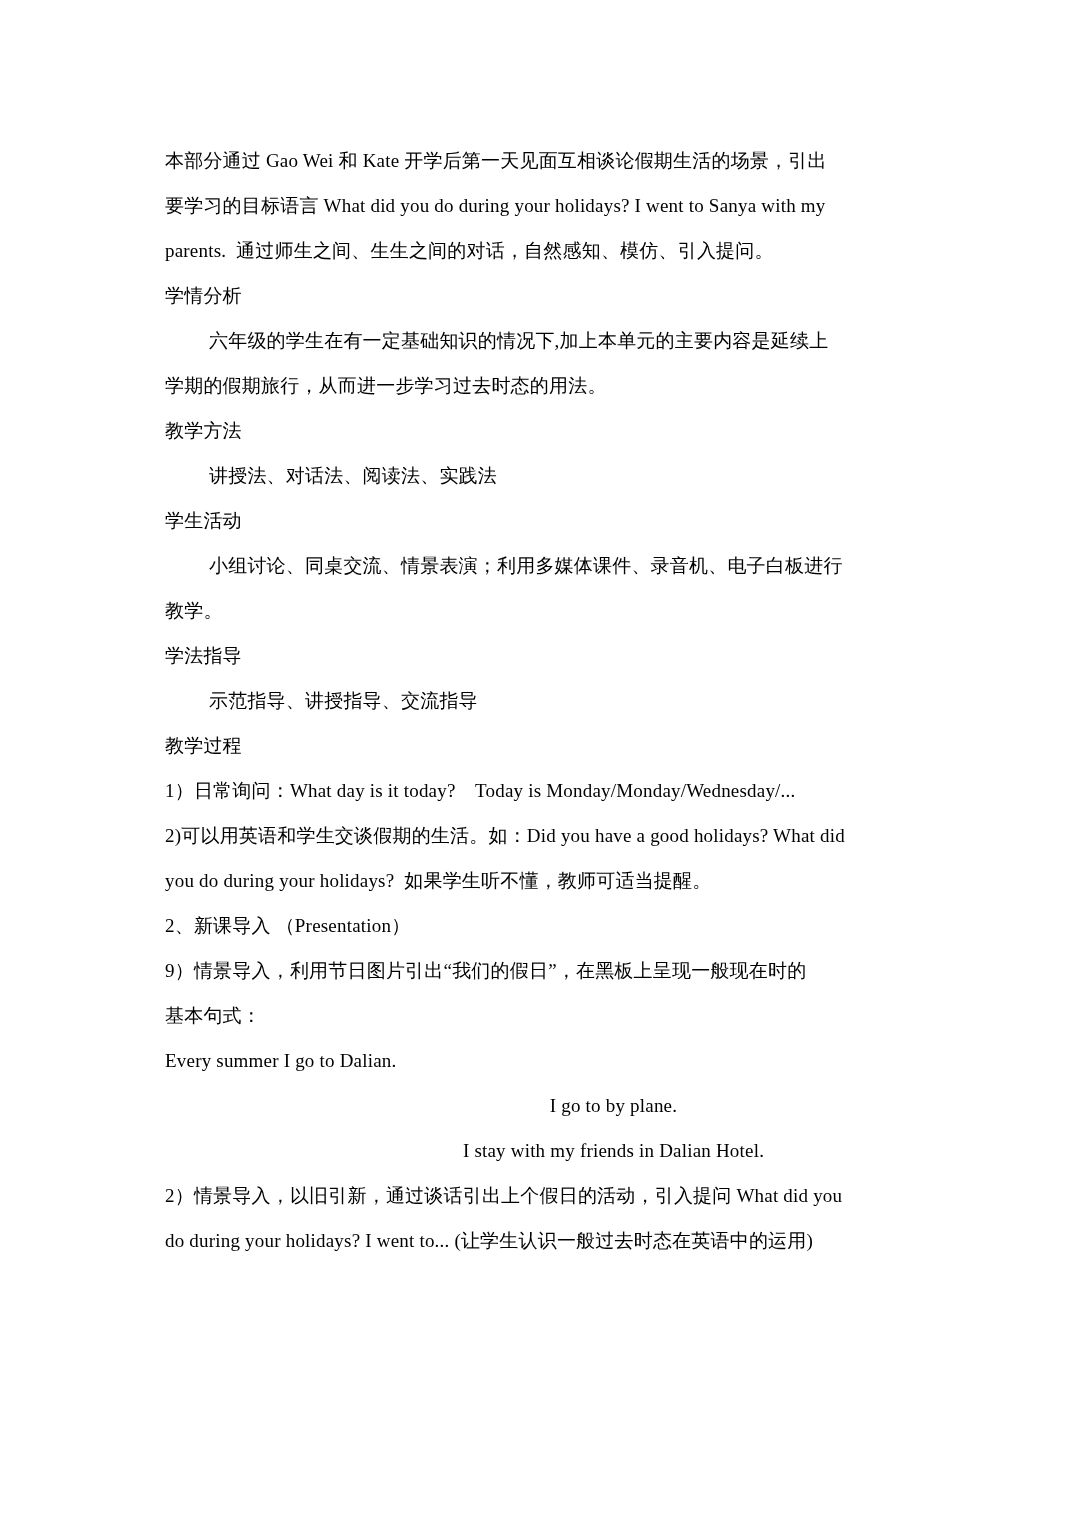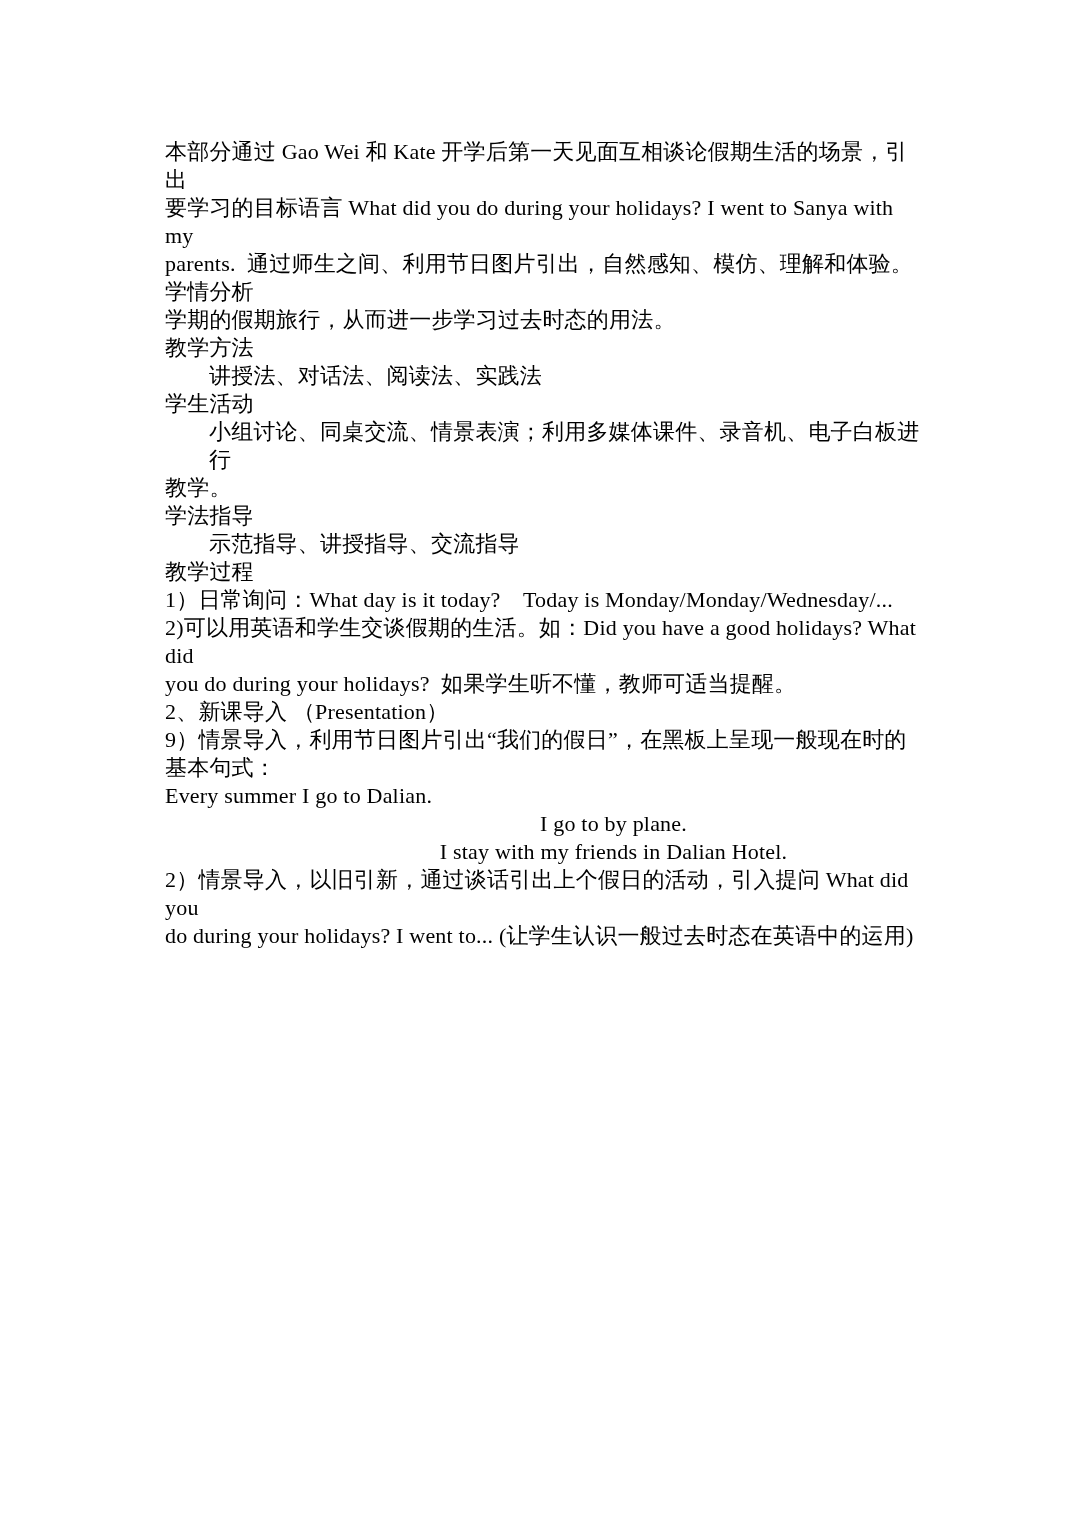--- a/index.html
+++ b/index.html
@@ -16,38 +16,39 @@
     font-family: "Liberation Serif", "DejaVu Serif", serif;
     color: #000000;
   }
   .content {
     position: absolute;
     top: 138px;
     left: 165px;
     right: 158px;
   }
   .line {
-    font-size: 22px;
-    line-height: 28px;
+    font-size: 19px;
+    line-height: 45px;
     white-space: pre-wrap;
     letter-spacing: 0.2px;
   }
   .indent-none { padding-left: 0; }
   .indent-para { padding-left: 44px; }
   .indent-deep { padding-left: 140px; text-align: center; }
 </style>
 </head>
 <body>
 
 <div class="page">
   <div class="content">
     <div class="line indent-none">本部分通过 Gao Wei 和 Kate 开学后第一天见面互相谈论假期生活的场景，引出</div>
     <div class="line indent-none">要学习的目标语言 What did you do during your holidays? I went to Sanya with my</div>
-    <div class="line indent-none">parents.  通过师生之间、利用节日图片引出，自然感知、模仿、理解和体验。</div>
+    <div class="line indent-none">parents.  通过师生之间、生生之间的对话，自然感知、模仿、引入提问。</div>
     <div class="line indent-none">学情分析</div>
+    <div class="line indent-para">六年级的学生在有一定基础知识的情况下,加上本单元的主要内容是延续上</div>
     <div class="line indent-none">学期的假期旅行，从而进一步学习过去时态的用法。</div>
     <div class="line indent-none">教学方法</div>
     <div class="line indent-para">讲授法、对话法、阅读法、实践法</div>
     <div class="line indent-none">学生活动</div>
     <div class="line indent-para">小组讨论、同桌交流、情景表演；利用多媒体课件、录音机、电子白板进行</div>
     <div class="line indent-none">教学。</div>
     <div class="line indent-none">学法指导</div>
     <div class="line indent-para">示范指导、讲授指导、交流指导</div>
     <div class="line indent-none">教学过程</div>
     <div class="line indent-none">1）日常询问：What day is it today?    Today is Monday/Monday/Wednesday/...</div>

